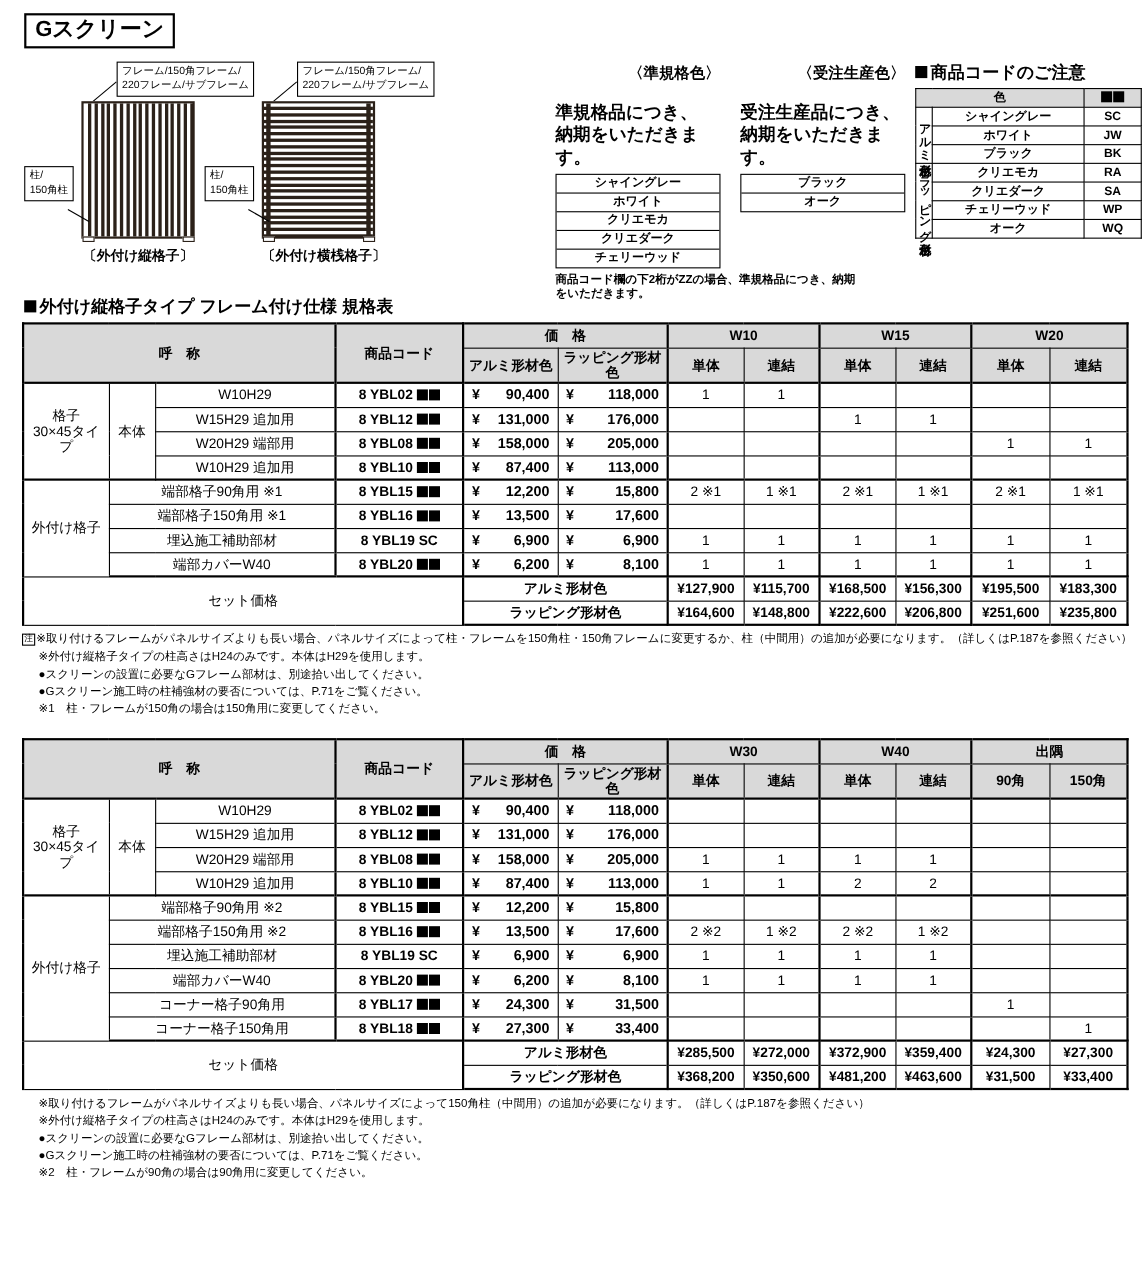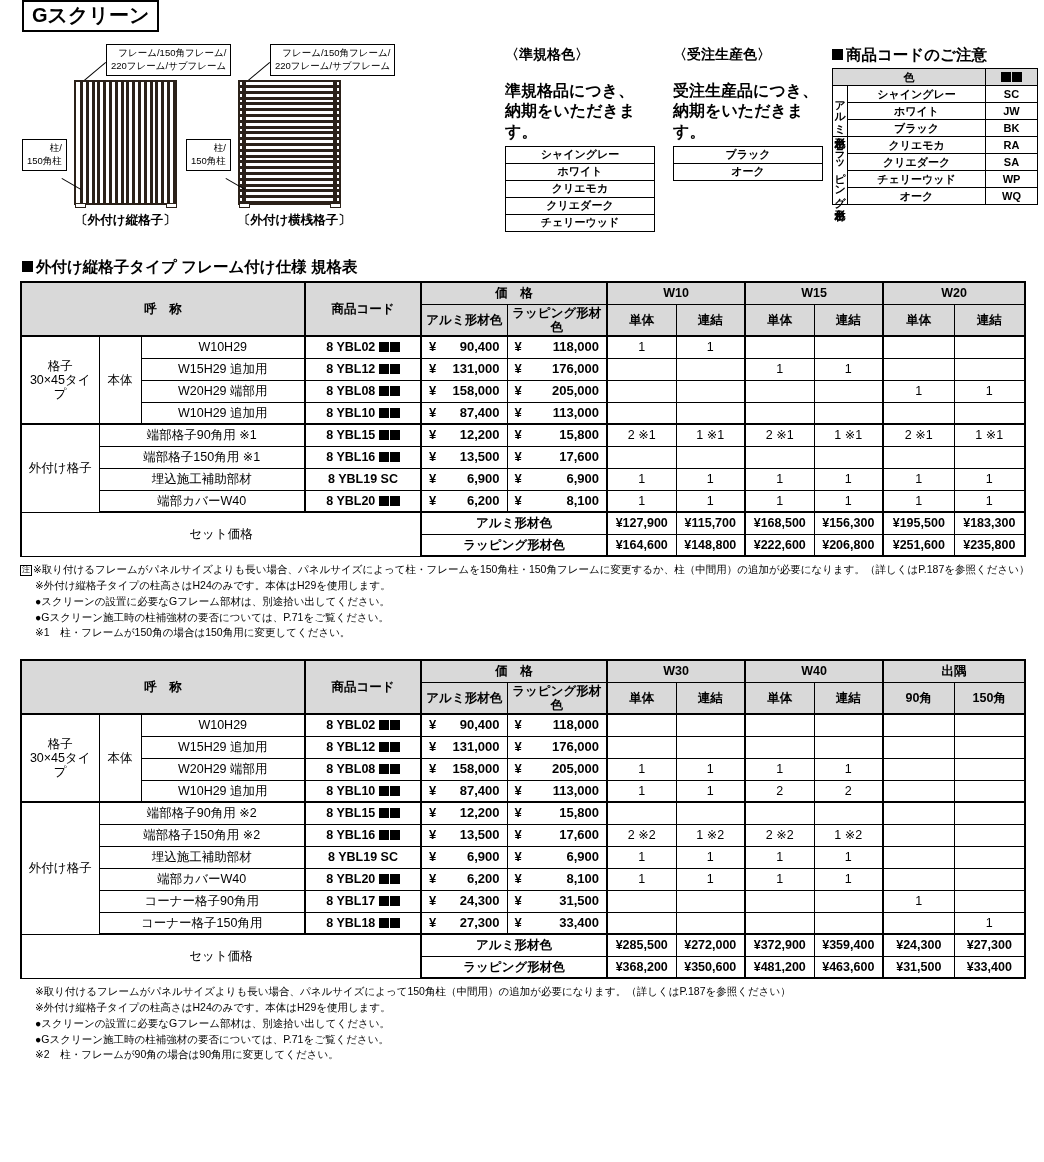--- a/index.html
+++ b/index.html
@@ -13,59 +13,59 @@
     overflow:hidden;
   }
   .page { position:relative; width:1044px; height:1162px; padding:0; }
 
   
   .badge {
     display:inline-block;
     border:2px solid #000;
     padding:2px 8px 3px 8px;
     font-size:20px; font-weight:bold; letter-spacing:0px;
-    margin:0 0 0 22px;
+    margin:12px 0 0 22px;
     line-height:1.15;
   }
   .maintitle {
     margin:6px 0 0 22px;
     font-size:25px; font-weight:bold; letter-spacing:0.5px;
     line-height:1.2;
   }
 
   
   .toprow { position:relative; height:215px; margin-top:6px; }
 
   
   .diagrams { position:absolute; left:22px; top:6px; width:410px; }
   .diagwrap { position:relative; height:190px; }
   .calloutbox {
     position:absolute; border:1px solid #000; background:#fff;
-    font-size:9.5px; line-height:1.35; padding:2px 4px; text-align:right;
+    font-size:9.5px; line-height:1.35; padding:2px 4px; text-align:left;
     white-space:nowrap;
   }
   .fig-caption {
     position:absolute; font-size:12.5px; font-weight:bold; text-align:center;
     white-space:nowrap;
   }
   .latticebox { position:absolute; border:2px solid #2b2119; background:#fff; }
   .vbar { position:absolute; top:0; bottom:0; width:3px; background:#2b2119; }
   .hbar { position:absolute; left:0; right:0; height:3px; background:#2b2119; }
   .foot { position:absolute; width:11px; height:5px; border:1.5px solid #2b2119; background:#fff; }
   .leader { position:absolute; background:#000; height:1px; transform-origin:0 0; }
 
   
   .sec-title {
     font-size:15.5px; font-weight:bold; line-height:1.2; margin:0 0 2px 0;
     white-space:nowrap;
   }
   .sec-title .sq { display:inline-block; width:11px; height:11px; background:#000; margin-right:3px; }
   .delivery { position:absolute; left:505px; top:8px; width:315px; }
   .delivery .cols { display:flex; gap:18px; }
-  .delivery .sub { font-size:14px; font-weight:bold; line-height:1.25; }
+  .delivery .sub { font-size:14px; font-weight:bold; line-height:1.25;text-align:right; }
   .delivery .desc { font-size:16px; font-weight:bold; line-height:1.3; margin:17px 0 3px 0; }
   .colorlist { border:1.5px solid #000; width:150px; }
   .colorlist div {
     border-bottom:1px solid #000; text-align:center;
     font-size:11px; font-weight:bold; line-height:1.45; padding:0;
   }
   .colorlist div:last-child { border-bottom:none; }
   .delivery .footnote { font-size:10.5px; font-weight:bold; line-height:1.3; margin-top:4px; }
 
   
@@ -231,20 +231,24 @@
           <div class="sub">〈受注生産色〉</div>
           <div class="desc">
             <div>受注生産品につき、</div>
             <div>納期をいただきます。</div>
           </div>
           <div class="colorlist">
             <div>ブラック</div>
             <div>オーク</div>
           </div>
         </div>
+      </div>
+      <div class="footnote">
+        <div>商品コード欄の下2桁がZZの場合、準規格品につき、納期</div>
+        <div>をいただきます。</div>
       </div>
     </div>
 
     <div class="codenotice">
       <div class="sec-title">
         <span class="sq"></span><span>商品コードのご注意</span>
       </div>
       <table class="codetbl">
         <tbody>
             <tr>

